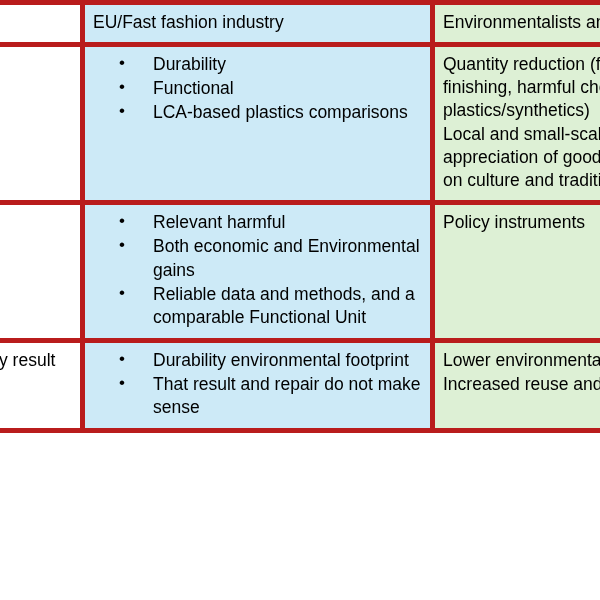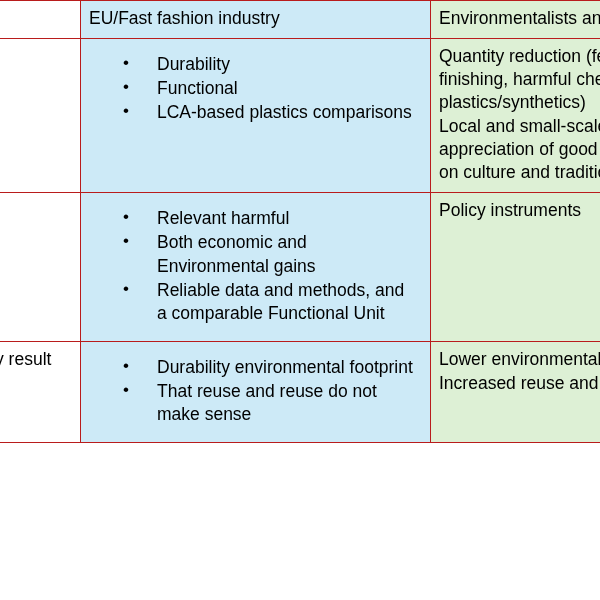--- a/index.html
+++ b/index.html
@@ -26,21 +26,21 @@
     position: absolute;
     top: 0;
     left: -14px;
     width: 760px;
   }
   table.matrix col.c-label { width: 94px; }
   table.matrix col.c-eu    { width: 350px; }
   table.matrix col.c-env   { width: 316px; }
 
   table.matrix td {
-    border: 1px solid #b91c1c;
+    border: 5px solid #b91c1c;
     vertical-align: top;
     padding: 6px 8px 8px 8px;
     font-size: 17.5px;
     line-height: 1.30;
     color: #000000;
   }
   td.label-cell {
     background: #ffffff;
     padding-left: 6px;
   }
@@ -48,21 +48,21 @@
     background: #cdeaf7;
   }
   td.env-cell {
     background: #ddf0d5;
   }
   td.header-cell {
     padding-top: 7px;
     padding-bottom: 9px;
   }
   ul.bullets {
-    margin: 8px;
+    margin: 0;
     padding: 0 0 0 26px;
     list-style: none;
   }
   ul.bullets li {
     position: relative;
     margin: 0 0 1px 0;
     padding-left: 34px;
     line-height: 1.32;
   }
   ul.bullets li::before {
@@ -125,21 +125,21 @@
         <td class="env-cell">
           <p class="para">Policy instruments</p>
         </td>
       </tr>
 
       <tr>
         <td class="label-cell">y result</td>
         <td class="eu-cell">
           <ul class="bullets">
             <li>Durability environmental footprint</li>
-            <li>That reuse and reuse do not make sense</li>
+            <li>That result and repair do not make sense</li>
           </ul>
         </td>
         <td class="env-cell">
           <p class="para">Lower environmental footprint</p>
           <p class="para">Increased reuse and repair</p>
         </td>
       </tr>
     </tbody>
   </table>
 </div>

